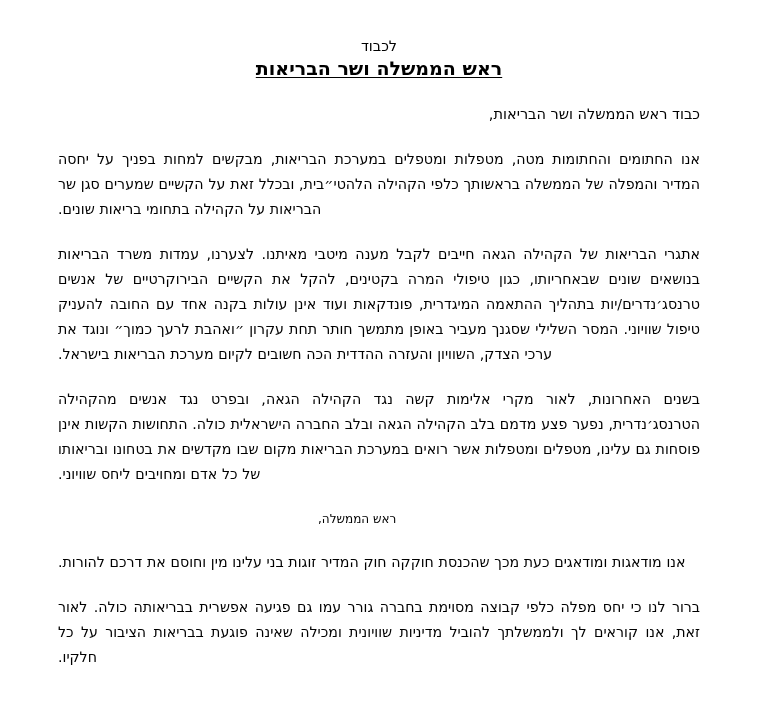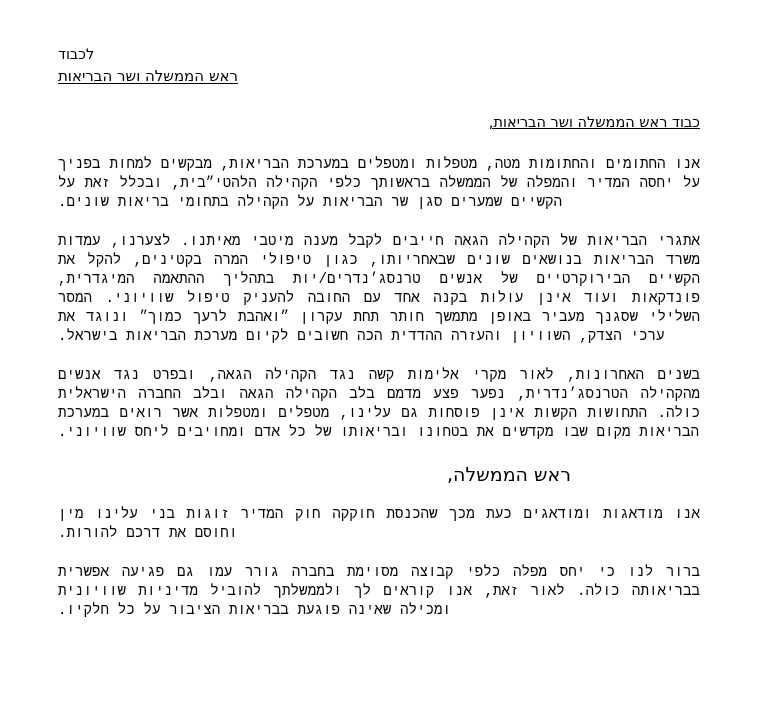--- a/index.html
+++ b/index.html
@@ -21,69 +21,67 @@
     width: 758px;
     height: 727px;
     background: #ffffff;
     box-sizing: border-box;
     padding: 36px 58px 0 58px;
     direction: rtl;
   }
 
   
   .addressee {
-    text-align: left;
-    margin-top: 8px;
+    text-align: center;
+    margin-top: 0;
   }
   .addressee-line {
     font-size: 14.5px;
     line-height: 21px;
     letter-spacing: 0;
     white-space: nowrap;
   }
   .addressee-line.emphasis {
-    font-weight: normal;
+    font-weight: bold;
     text-decoration: underline;
     text-underline-offset: 2px;
-    font-size: 15px;
+    font-size: 19px;
     line-height: 23px;
   }
 
   
   .salutation {
     text-align: right;
     font-size: 14.5px;
     line-height: 21px;
     margin-top: 24px;
     padding-left: 48px;
-    text-decoration: underline;
   }
 
   
   .body-block {
     margin-top: 22px;
   }
   .para {
     text-align: justify;
     text-align-last: left;
     font-size: 14.2px;
-    line-height: 19px;
+    line-height: 25px;
     margin: 0 0 20px 0;
     padding: 0 0 0 0;
     word-spacing: 0.2px;
-    font-family: Liberation Mono, monospace;
   }
   .para:last-child {
     margin-bottom: 0;
   }
 
   
   .line-plain {
-    text-align: center;
-    font-size: 19px;
+    text-align: left;
+    font-size: 12px;
     line-height: 24.5px;
     margin: 0 0 18px 0;
     padding-left: 260px;
   }
 </style>
 </head>
 <body>
 
 <div class="page">
 

